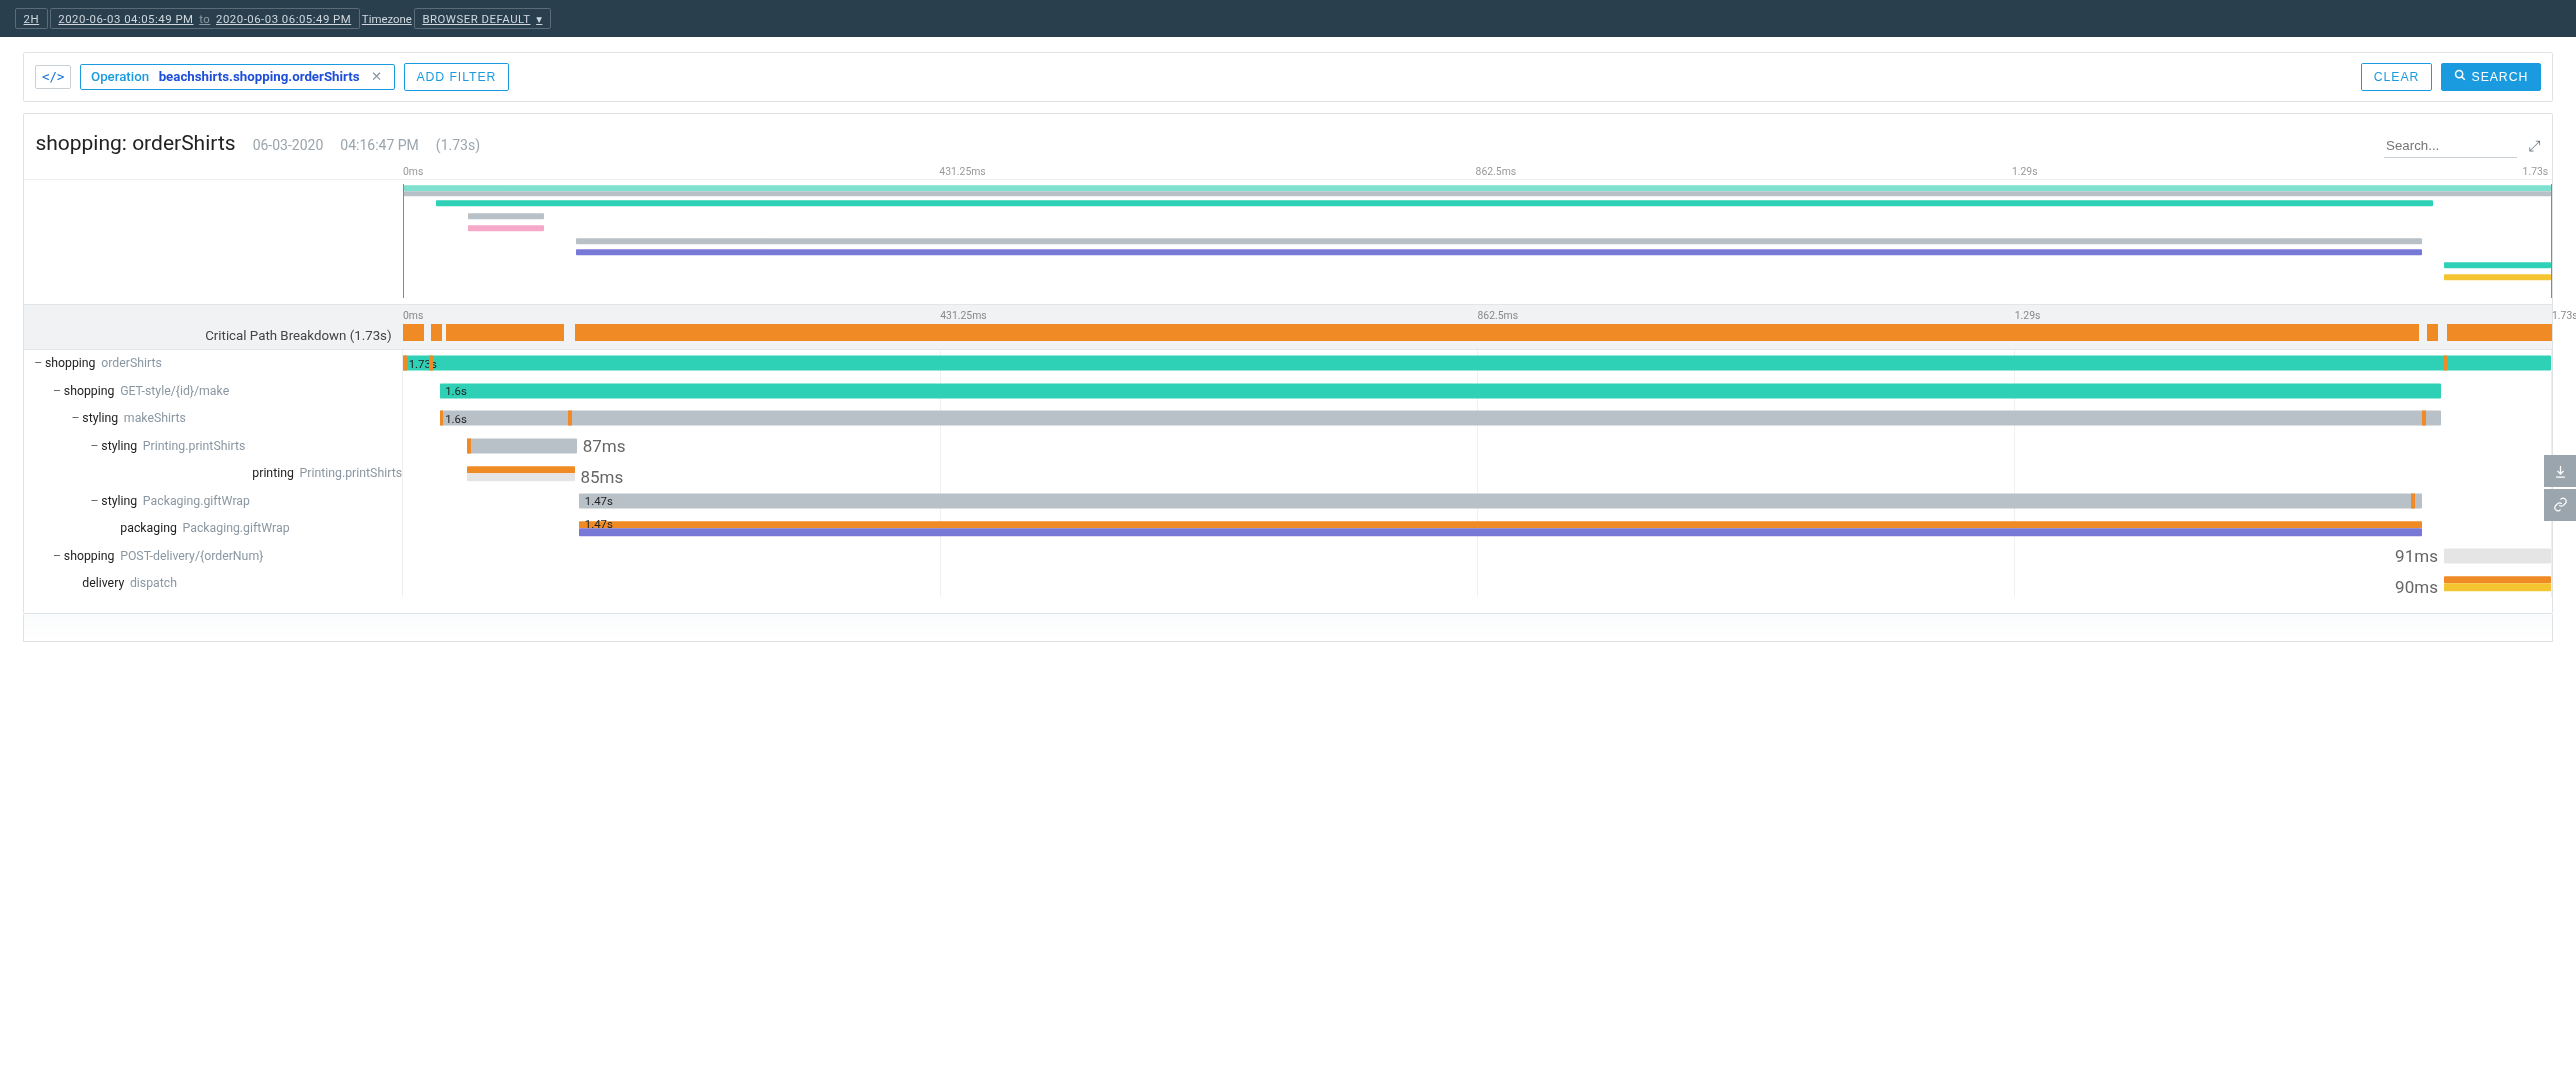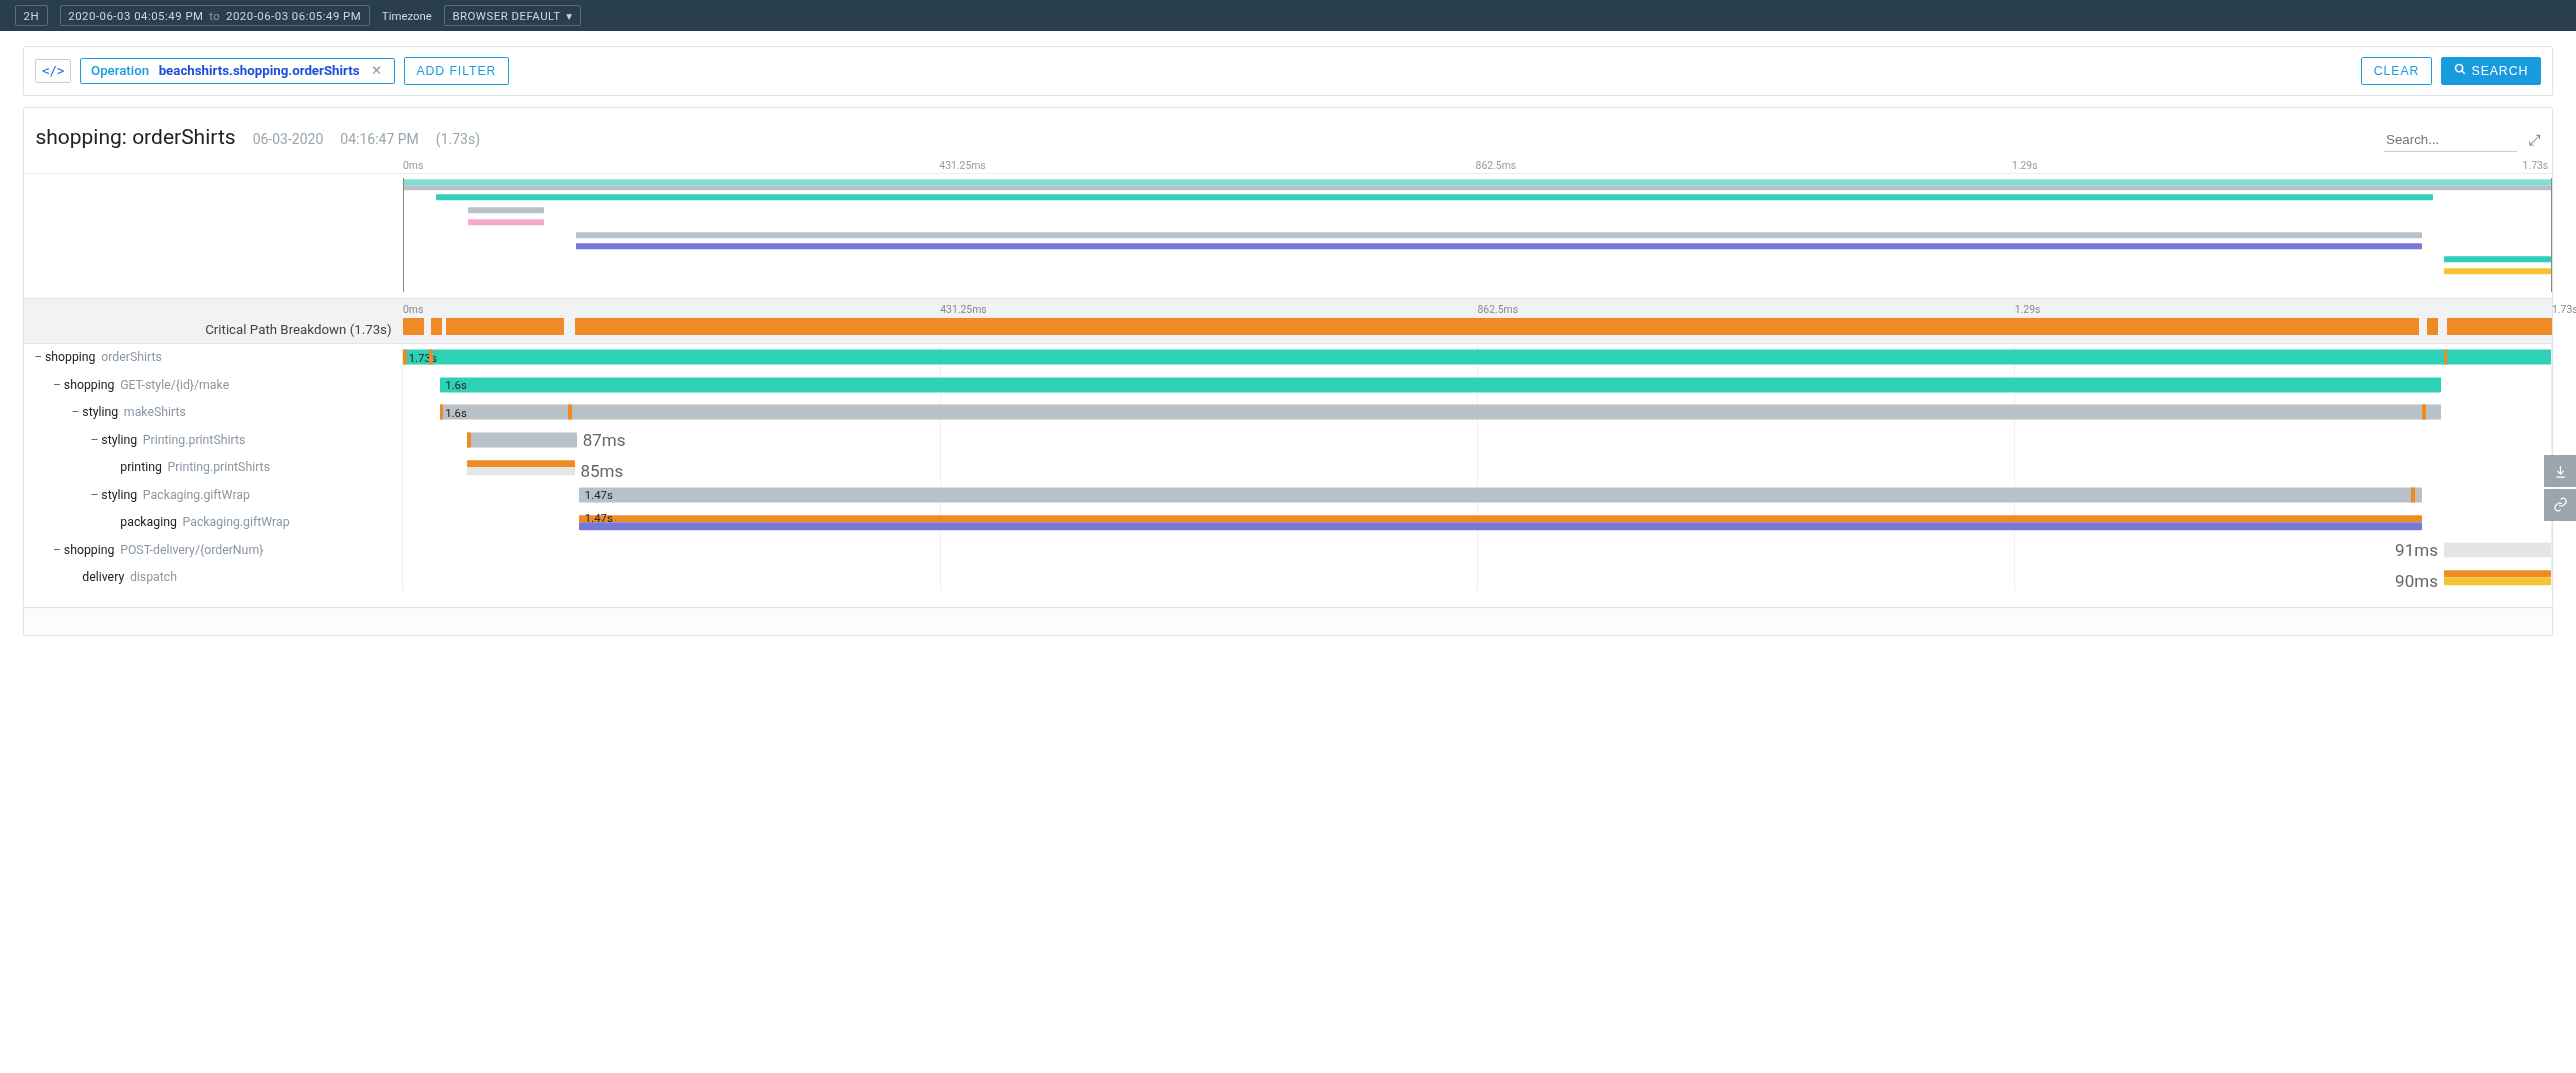--- a/index.html
+++ b/index.html
@@ -7,26 +7,27 @@
     font-family: -apple-system, BlinkMacSystemFont, "Segoe UI", Roboto, Helvetica, Arial, sans-serif;
     font-size: 12.3px;
     background: #ffffff;
     color: #333;
   }
 
   
   .topbar {
     background: #2a3f4d;
     color: #d0d8de;
-    height: 31px;
+    height: 37px;
     display: flex;
     align-items: center;
     padding: 0 15px;
-    gap: 12px;
+    gap: 2px;
     font-size: 11.4px;
+    text-decoration: underline;
   }
   .topbar .chip {
     border: 0.9px solid #5a6c78;
     padding: 2.8px 7.6px;
     border-radius: 1.9px;
     color: #d0d8de;
     letter-spacing: 0.5px;
     display: inline-flex;
     align-items: center;
     gap: 5.7px;
@@ -445,21 +446,21 @@
           <div class="grid" style="left: 25%;"></div>
           <div class="grid" style="left: 50%;"></div>
           <div class="grid" style="left: 75%;"></div>
           <div class="bar" style="left: 3%; width: 5.1%; background: rgb(184, 193, 200);">
             <span class="lbl-out right">87ms</span>
           </div>
           <div class="tick-mark" style="left: 3%;"></div>
         </div>
       </div>
       <div class="row stacked">
-        <div class="left-col" style="padding-left: 83px;">
+        <div class="left-col" style="padding-left: 83px; justify-content: flex-end;">
           <span class="toggle"></span>
           <span class="svc">printing</span>
           <span class="op">Printing.printShirts</span>
         </div>
         <div class="area">
           <div class="grid" style="left: 25%;"></div>
           <div class="grid" style="left: 50%;"></div>
           <div class="grid" style="left: 75%;"></div>
           <div class="bar top" style="left: 3%; width: 5%; background: rgb(240, 138, 36);"></div>
           <div class="bar bot" style="left: 3%; width: 5%; background: #e5e5e5;">

